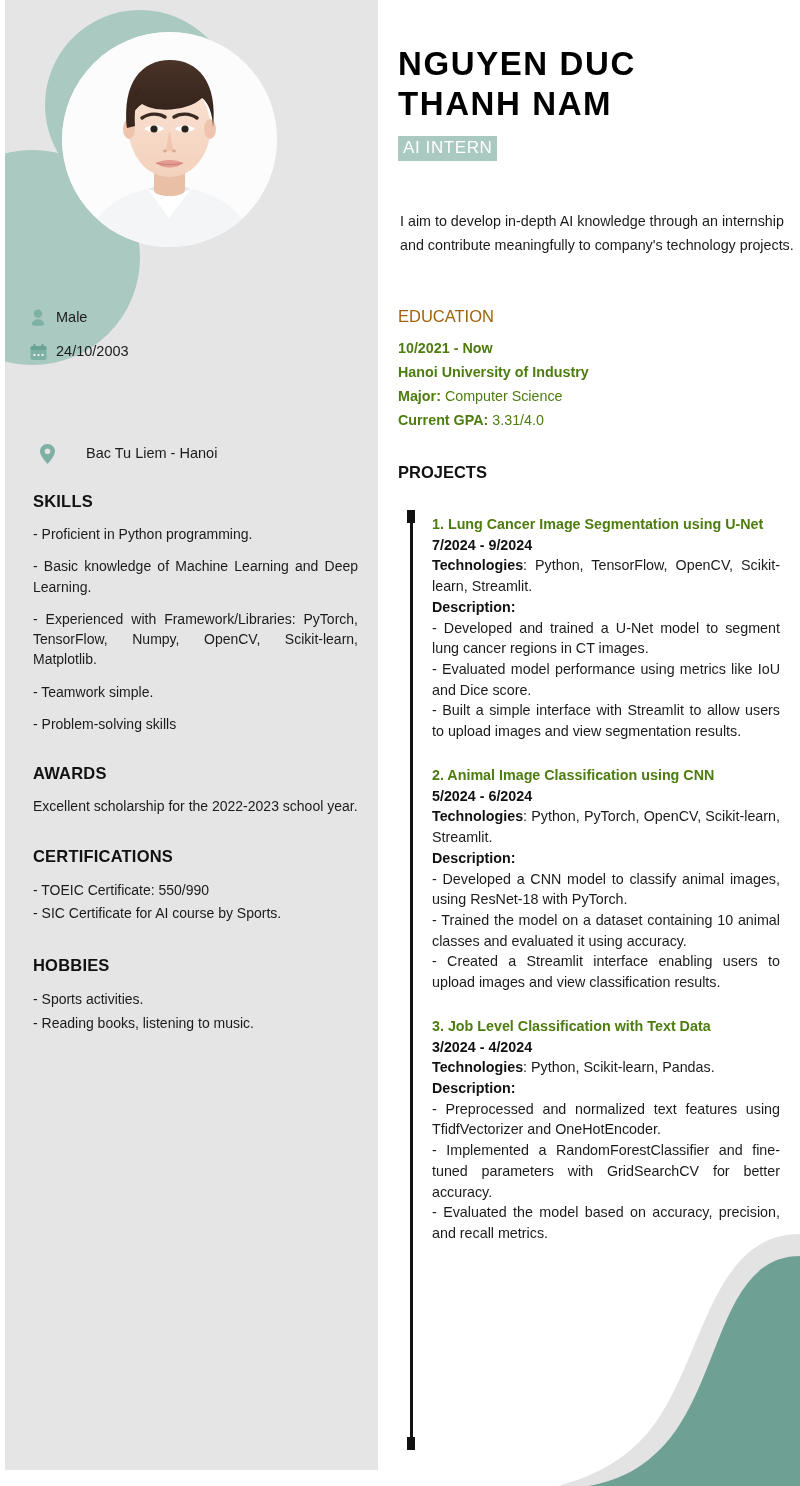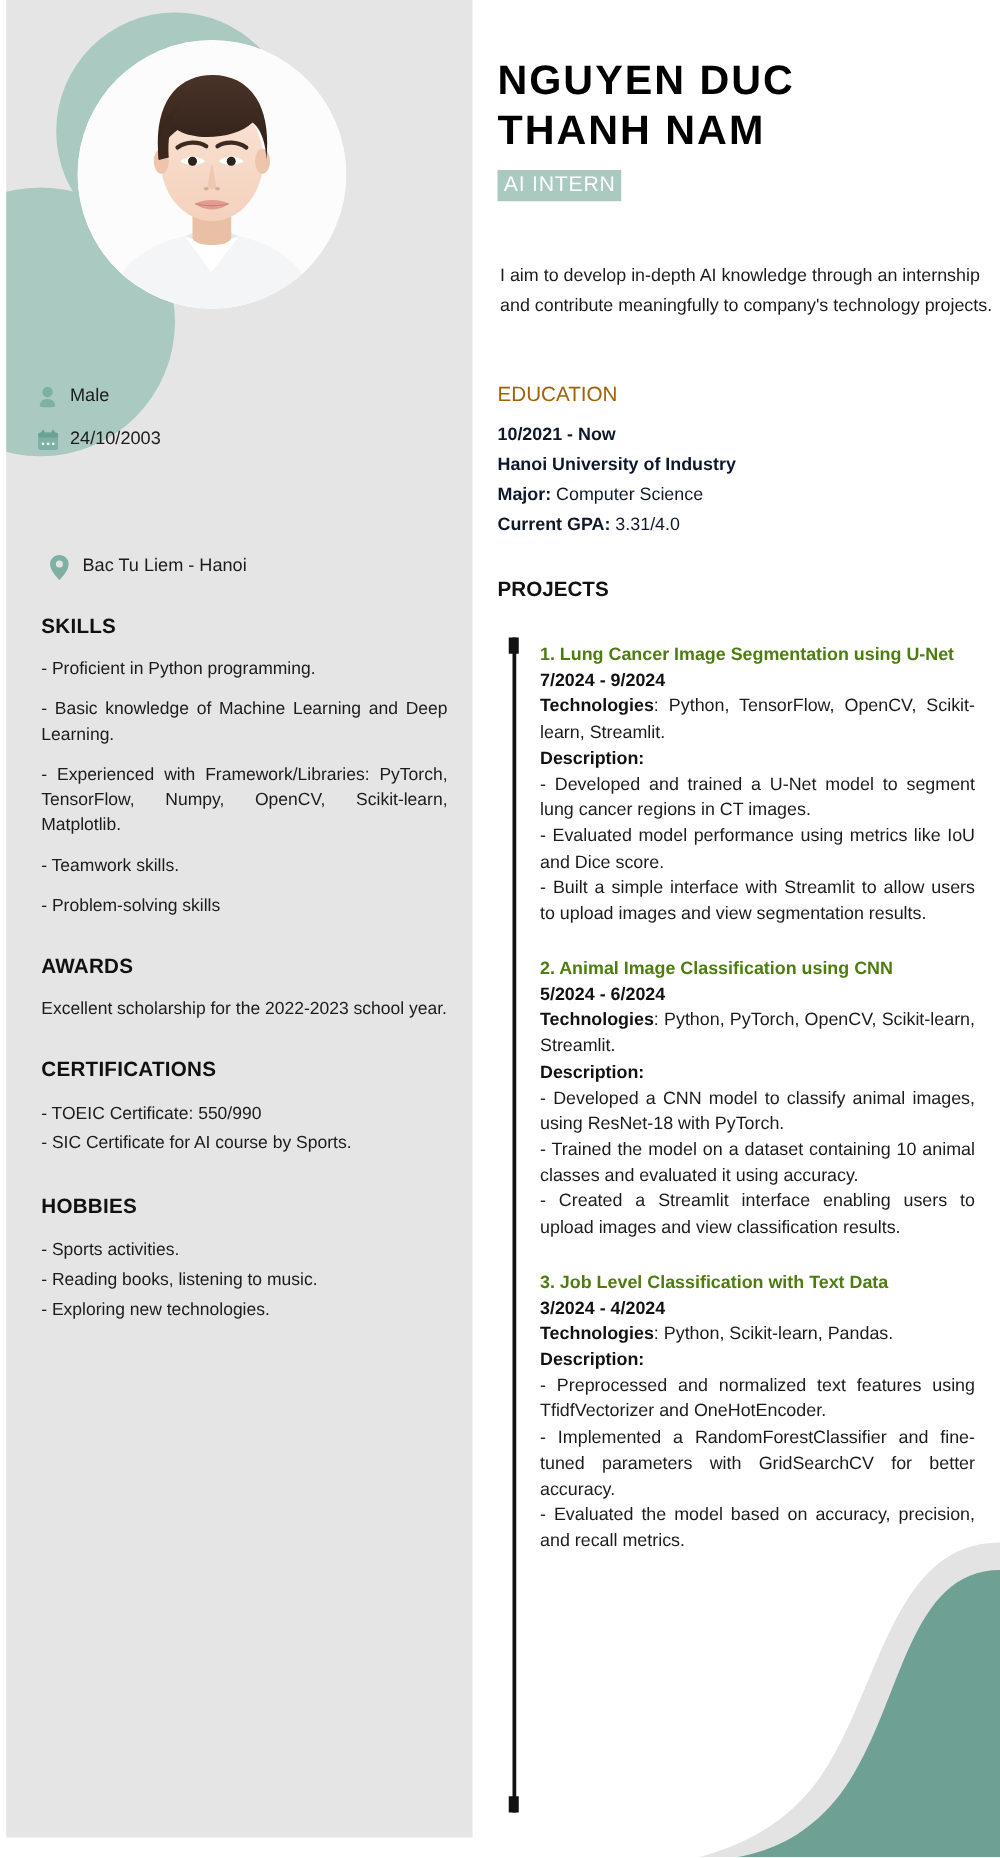--- a/index.html
+++ b/index.html
@@ -21,21 +21,21 @@
   .deco-circle.lower { left:-80px; top:150px; width:215px; height:215px; }
 
   .photo-wrap {
     position:absolute; left:57px; top:32px; width:215px; height:215px;
     border-radius:50%; overflow:hidden; background:#fbfbfb;
   }
   .photo-svg { display:block; width:215px; height:215px; }
 
   .contact { position:absolute; left:25px; top:303px; width:330px; }
   .contact-row { display:flex; align-items:center; height:30px; margin-bottom:4px; }
-  .contact-row.spaced { margin-top:72px; }
+  .contact-row.spaced { margin-top:72px;gap:20px; }
   .c-icon { width:26px; flex:0 0 26px; display:flex; align-items:center; justify-content:flex-start; }
   .c-icon svg { display:block; }
   .c-text { font-size:14.5px; color:#1b1b1b; line-height:1.2; }
   .contact-row.loc .c-icon { margin-left:10px; }
 
   .sb-body { position:absolute; left:28px; top:492px; width:325px; }
   .sb-h {
     font-size:16.5px; font-weight:bold; color:#111; letter-spacing:.2px;
     margin-bottom:13px;
   }
@@ -59,21 +59,21 @@
     display:inline-block; background:#a9c9c1; color:#fff;
     font-size:17px; letter-spacing:.6px; padding:2px 5px 3px 5px;
   }
 
   .summary {
     position:absolute; left:2px; top:210px; width:398px;
     font-size:14.3px; color:#1b1b1b; line-height:1.65;
   }
 
   .edu-h { position:absolute; left:0; top:307px; font-size:16.5px; font-weight:normal; color:#a16207; }
-  .edu { position:absolute; left:0; top:336px; width:390px; font-size:14.3px; color:#0f172a; line-height:1.68; }
+  .edu { position:absolute; left:0; top:336px; width:390px; font-size:14.3px; color:#4d7c0f; line-height:1.68; }
   .edu b { font-weight:bold; }
 
   .proj-h { position:absolute; left:0; top:463px; font-size:16.5px; font-weight:bold; color:#111; }
 
   .timeline { position:absolute; left:9px; top:510px; width:8px; height:940px; }
   .tl-line { position:absolute; left:2.5px; top:0; width:3px; height:940px; background:#111; }
   .tl-cap { position:absolute; left:0; width:8px; height:13px; background:#111; }
   .tl-cap.start { top:0; }
   .tl-cap.end { bottom:0; }
 
@@ -184,34 +184,33 @@
         </span>
         <span class="c-text">Bac Tu Liem - Hanoi</span>
       </div>
     </div>
 
     <div class="sb-body">
       <div class="sb-h">SKILLS</div>
       <div class="sb-p">- Proficient in Python programming.</div>
       <div class="sb-p">- Basic knowledge of Machine Learning and Deep Learning.</div>
       <div class="sb-p">- Experienced with Framework/Libraries: PyTorch, TensorFlow, Numpy, OpenCV, Scikit-learn, Matplotlib.</div>
-      <div class="sb-p">- Teamwork skills.</div>
+      <div class="sb-p">- Teamwork simple.</div>
       <div class="sb-p">- Problem-solving skills</div>
 
       <div class="sb-h gap">AWARDS</div>
       <div class="sb-p">Excellent scholarship for the 2022-2023 school year.</div>
 
       <div class="sb-h gap">CERTIFICATIONS</div>
       <div class="sb-p tight">- TOEIC Certificate: 550/990</div>
       <div class="sb-p tight">- SIC Certificate for AI course by Sports.</div>
 
       <div class="sb-h gap">HOBBIES</div>
       <div class="sb-p tight">- Sports activities.</div>
       <div class="sb-p tight">- Reading books, listening to music.</div>
-      <div class="sb-p tight">- Exploring new technologies.</div>
     </div>
   </div>
 
   <div class="main">
 
     <div class="name">
       <div>NGUYEN DUC</div>
       <div>THANH NAM</div>
     </div>
 

